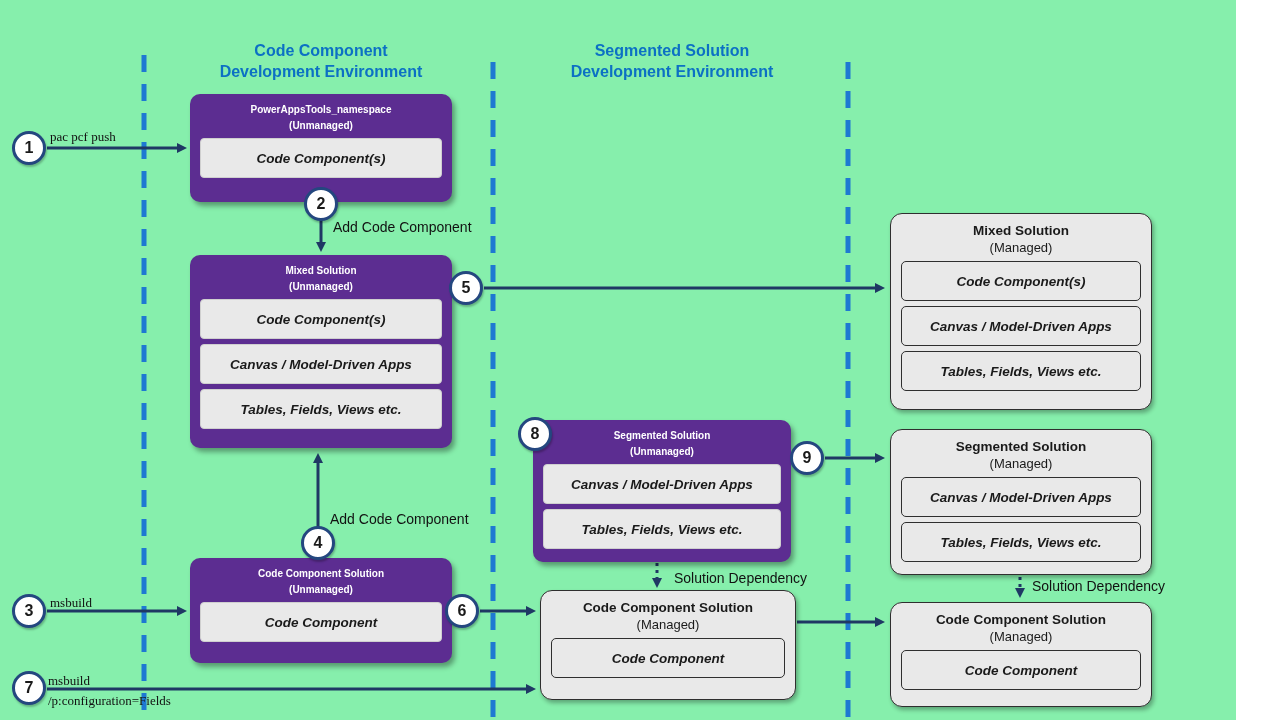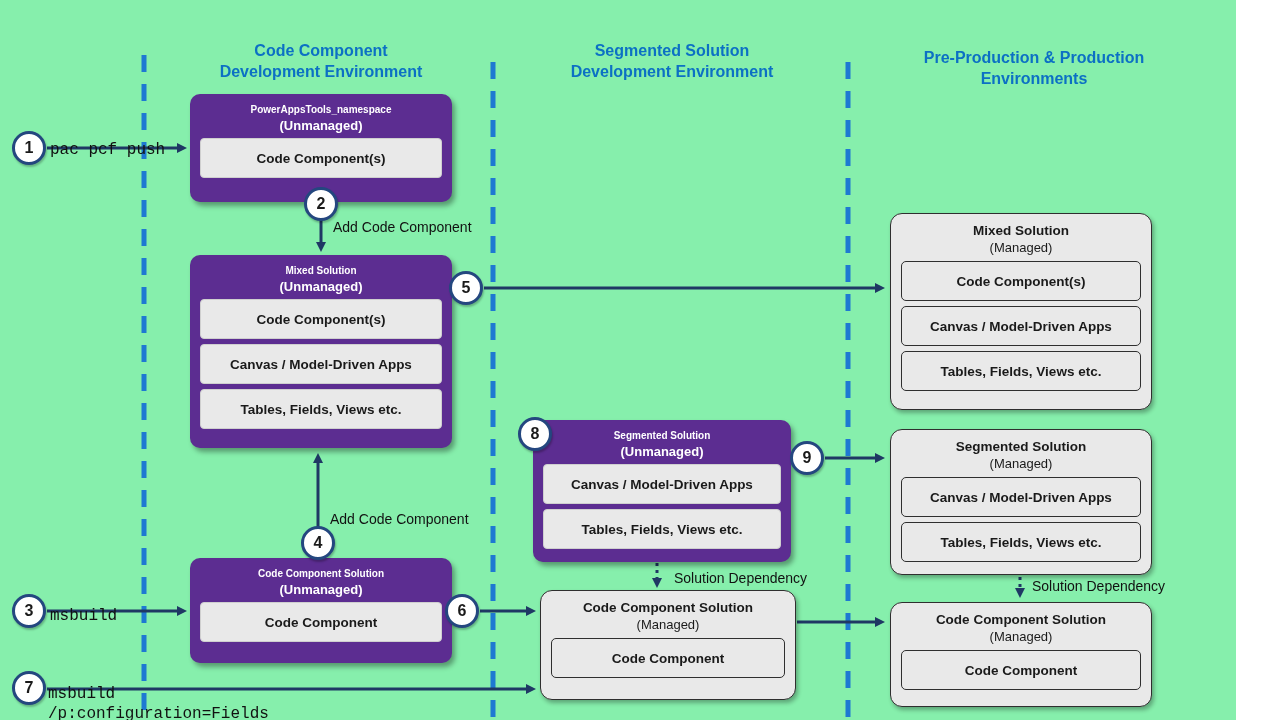--- a/index.html
+++ b/index.html
@@ -12,46 +12,46 @@
   .colhead{
     position:absolute;z-index:2;text-align:center;color:#0C70C4;
     font-weight:bold;font-size:16px;line-height:21px;
   }
   .pbox{
     position:absolute;z-index:2;background:#5C2D91;border-radius:10px;
     box-shadow:3px 4px 5px rgba(0,0,0,.35);color:#fff;text-align:center;
     display:flex;flex-direction:column;box-sizing:border-box;padding-top:7px;
   }
   .pbox .title{font-weight:bold;font-size:10px;line-height:17px;}
-  .pbox .sub{font-weight:bold;font-size:13px;line-height:15px;}
+  .pbox .sub{font-weight:bold;font-size:10px;line-height:15px;}
   .gbox{
     position:absolute;z-index:2;background:#E9E9E9;border:1.5px solid #2F2F2F;
     border-radius:12px;box-shadow:2px 3px 4px rgba(0,0,0,.3);color:#1a1a1a;
     text-align:center;display:flex;flex-direction:column;box-sizing:border-box;padding-top:8px;
   }
   .gbox .title{font-weight:bold;font-size:13.5px;line-height:18px;color:#1a1a1a;}
   .gbox .sub{font-weight:normal;font-size:13px;line-height:16px;color:#1a1a1a;}
   .item{
     background:#E9E9E9;margin:4px 10px 0 10px;height:38px;border-radius:4px;
     display:flex;align-items:center;justify-content:center;
-    font-weight:bold;font-size:13.5px;color:#1a1a1a;flex:none;
+    font-weight:bold;font-size:13.5px;color:#1a1a1a;flex:none;font-style:italic;
   }
   .pbox .item{border:1px solid #CFCFCF;margin-top:5px;}
   .pbox .item:first-of-type{margin-top:11px;}
   .gbox .item{border:1px solid #2F2F2F;border-radius:5px;margin-top:5px;}
   .gbox .item:first-of-type{margin-top:9px;}
   .stepc{
     position:absolute;z-index:4;width:34px;height:34px;border-radius:50%;
     background:#ffffff;border:3px solid #24477F;box-sizing:border-box;
     display:flex;align-items:center;justify-content:center;
     font-weight:bold;font-size:16px;color:#1a1a1a;
     box-shadow:1px 2px 2px rgba(0,0,0,.25);
   }
   .lab{position:absolute;z-index:3;color:#111;white-space:nowrap;}
-  .lab.mono{font-family:Liberation Mono, monospace;font-size:16px;line-height:20px;margin-top:13px;}
+  .lab.mono{font-family:Liberation Serif, serif;font-size:13px;line-height:20px;}
   .lab.bold{font-weight:normal;font-size:14px;}
 </style>
 </head>
 <body>
 
 <div class="canvas">
 
   <svg class="layer" width="1280" height="720" viewBox="0 0 1280 720">
     <defs>
       <marker id="ah" markerUnits="userSpaceOnUse" markerWidth="12" markerHeight="11" refX="1" refY="5" orient="auto">
@@ -77,24 +77,20 @@
     <line x1="1020" y1="577" x2="1020" y2="589" stroke="#1F3864" stroke-width="3" stroke-dasharray="3 4" marker-end="url(#ah)"></line>
   </svg>
 
   <div class="colhead" style="left:171px;top:40px;width:300px;">
     <div>Code Component</div>
     <div>Development Environment</div>
   </div>
   <div class="colhead" style="left:522px;top:40px;width:300px;">
     <div>Segmented Solution</div>
     <div>Development Environment</div>
-  </div>
-  <div class="colhead" style="left:884px;top:47px;width:300px;">
-    <div>Pre-Production &amp; Production</div>
-    <div>Environments</div>
   </div>
 
   <div class="pbox" style="left:190px;top:94px;width:262px;height:108px;">
     <div class="title">PowerAppsTools_namespace</div>
     <div class="sub">(Unmanaged)</div>
     <div class="item">Code Component(s)</div>
   </div>
 
   <div class="pbox" style="left:190px;top:255px;width:262px;height:193px;">
     <div class="title">Mixed Solution</div>

